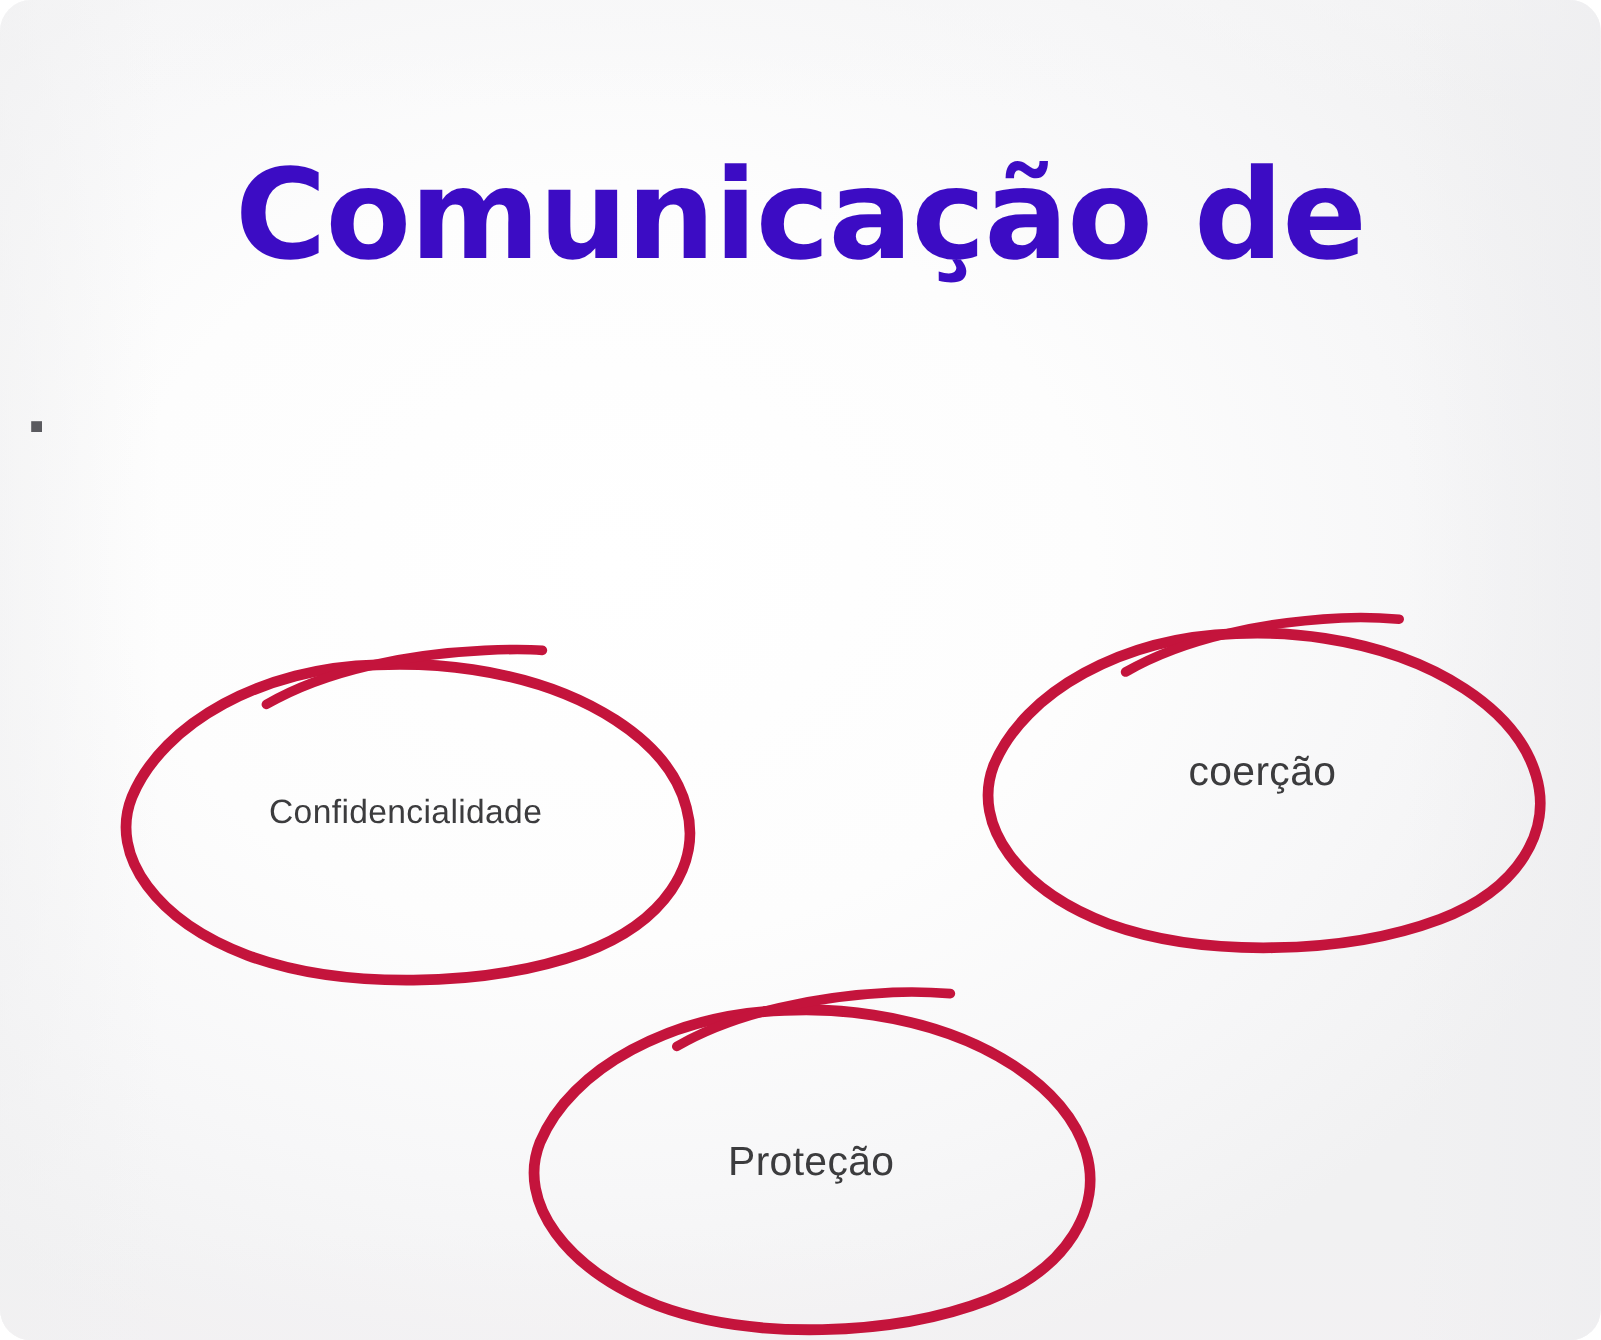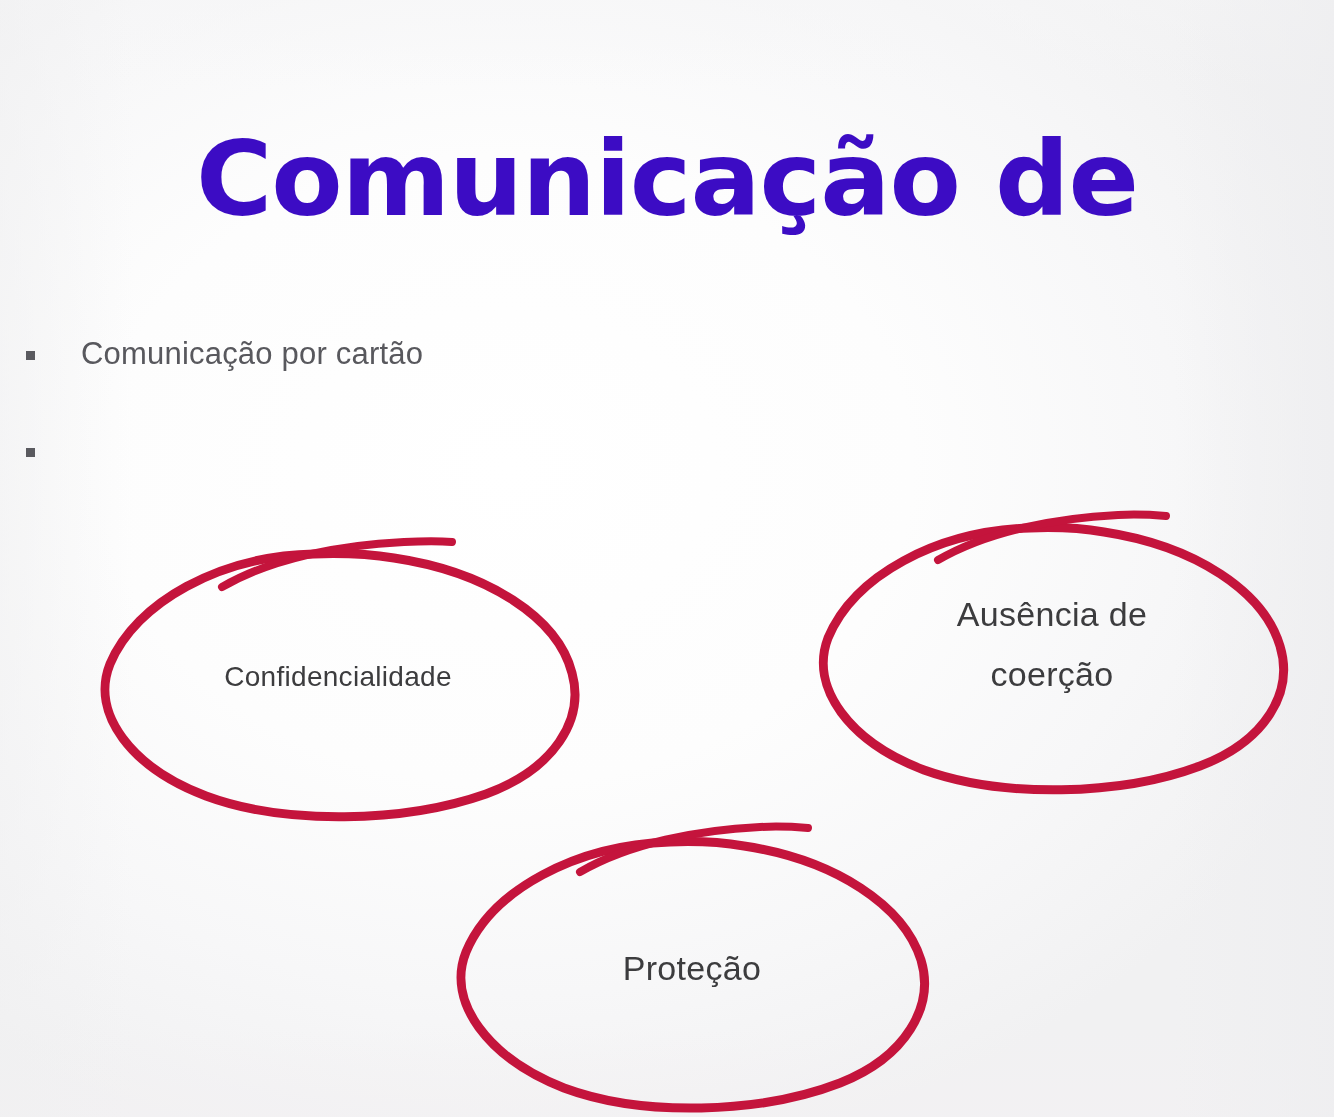--- a/index.html
+++ b/index.html
@@ -14,20 +14,21 @@
     overflow: hidden;
   }
 
   #slide {
     position: relative;
     width: 1334px;
     height: 1117px;
     background:
       radial-gradient(ellipse 900px 700px at 38% 42%, #ffffff 0%, #fdfdfd 45%, #f7f7f8 75%, #f1f1f2 100%);
     overflow: hidden;
+    border-radius: 26px;
   }
 
   
   #slide::after {
     content: "";
     position: absolute;
     inset: 0;
     pointer-events: none;
     background:
       linear-gradient(to right, rgba(240,240,241,0.55) 0%, rgba(255,255,255,0) 10%, rgba(255,255,255,0) 88%, rgba(238,238,240,0.8) 100%),
@@ -104,40 +105,36 @@
     font-size: 34px;
     line-height: 1.75;
     letter-spacing: 0.3px;
     pointer-events: none;
     z-index: 2;
   }
   .blob-label .ln { display: block; white-space: nowrap; }
 
   #blob-confidencialidade { left: 88px;  top: 528px; width: 500px; height: 296px; }
   #blob-coercao           { left: 808px; top: 504px; width: 488px; height: 292px; }
-  #blob-discriminacao     { left: 446px; top: 820px; width: 492px; height: 292px; }
+  #blob-discriminacao     { left: 430px; top: 820px; width: 492px; height: 292px; }
 
   #blob-confidencialidade .blob-label { font-size: 28px; }
   #blob-coercao .blob-label { top: 48%; }
   #blob-discriminacao .blob-label { top: 51%; }
 </style>
 </head>
 <body>
 
 <div id="slide">
 
   <h1 class="title">
     <span class="line">Comunicação de</span>
   </h1>
 
   <ul class="bullets" style="list-style:none;margin:0;padding:0;">
-    <li class="bullet-row">
-      <span class="bullet-mark"></span>
-      <span class="bullet-text">Comunicação por cartão</span>
-    </li>
     <li class="bullet-row">
       <span class="bullet-mark"></span>
     </li>
   </ul>
 
   <div class="blob" id="blob-confidencialidade">
     <svg width="500" height="296" viewBox="0 0 500 296">
       <path d="M 226 26
                C 132 28, 48 74, 22 136
                C 2 186, 44 240, 118 268
@@ -161,21 +158,20 @@
                C 1 184, 42 238, 116 266
                C 194 294, 312 292, 392 262
                C 458 237, 486 188, 472 142
                C 456 88, 388 42, 296 28
                C 272 24, 246 23, 222 24 Z" fill="none" stroke="#c4143c" stroke-width="9" stroke-linecap="round" stroke-linejoin="round"></path>
       <path d="M 130 56
                C 180 27, 248 14, 310 11
                C 330 10, 346 11, 358 12" fill="none" stroke="#c4143c" stroke-width="8" stroke-linecap="round"></path>
     </svg>
     <div class="blob-label">
-      <span class="ln">Ausência de</span>
       <span class="ln">coerção</span>
     </div>
   </div>
 
   <div class="blob" id="blob-discriminacao">
     <svg width="492" height="292" viewBox="0 0 492 292">
       <path d="M 224 22
                C 130 25, 46 70, 20 132
                C 0 182, 42 238, 118 268
                C 196 297, 314 294, 394 263

